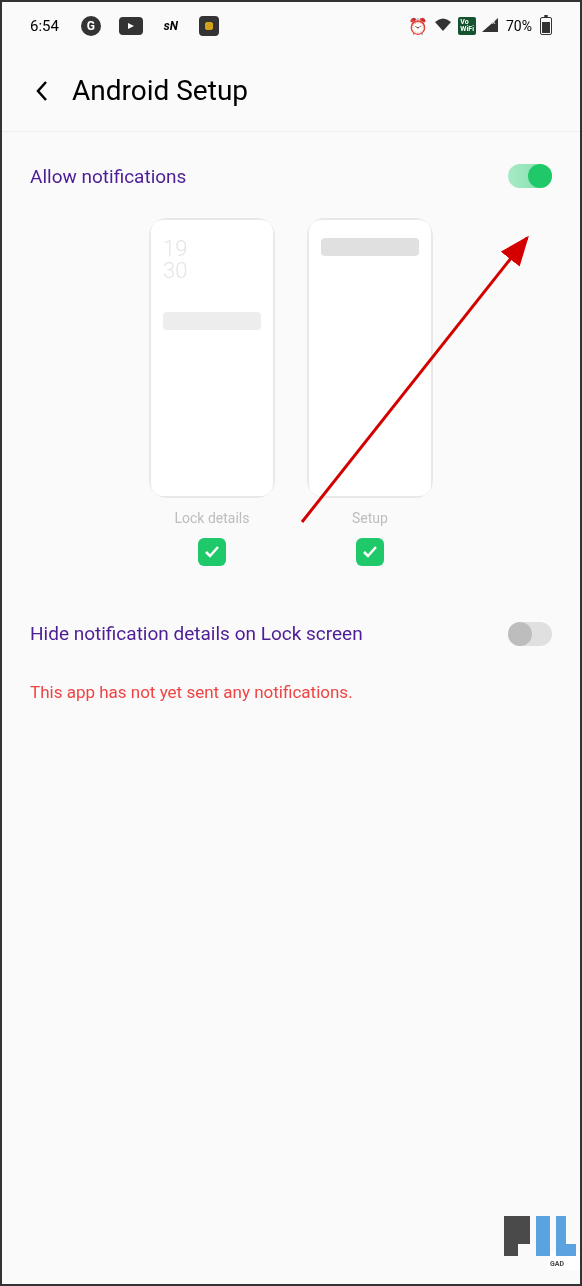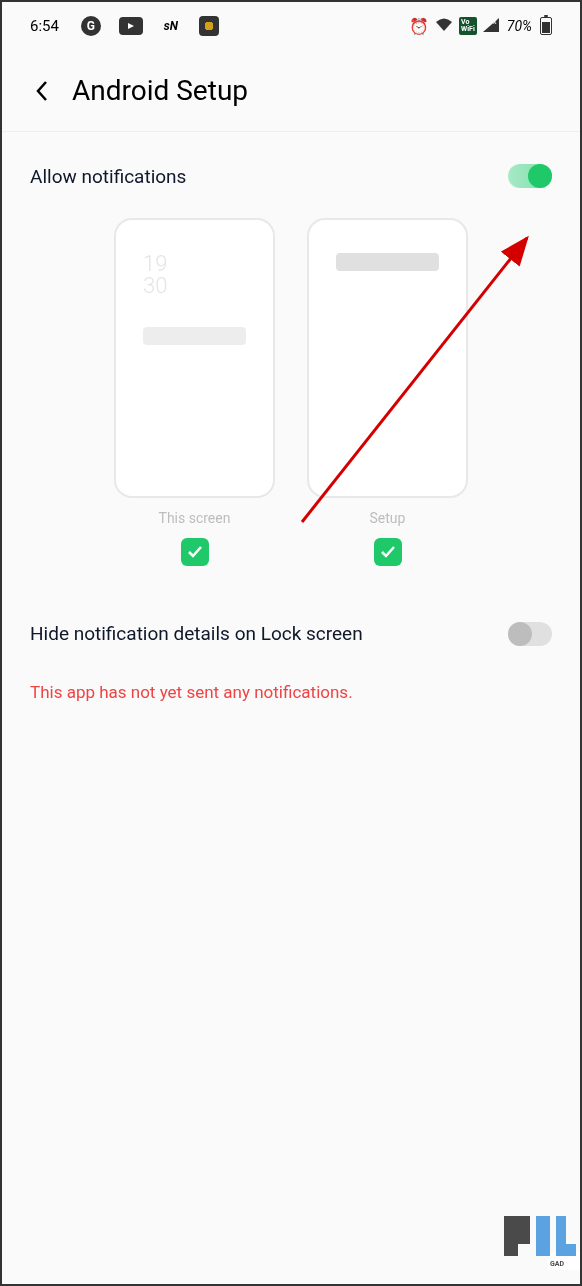--- a/index.html
+++ b/index.html
@@ -31,21 +31,21 @@
     }
     .icon-g { background: #333; color: #fff; border-radius: 50%; width: 20px; height: 20px; font-weight: bold; }
     .icon-yt { background: #333; color: #fff; border-radius: 4px; width: 24px; height: 18px; }
     .icon-sn { font-style: italic; font-weight: bold; }
     .icon-gold { background: #333; border-radius: 4px; width: 20px; height: 20px; position: relative; }
     .icon-gold::after { content: ''; position: absolute; inset: 2px; background: radial-gradient(circle, #d4a017 40%, #333 40%); border-radius: 3px; }
     .icon-alarm { font-size: 16px; }
     .icon-wifi { font-size: 16px; }
     .icon-volte { background: #14532d; color: #fff; font-size: 7px; font-weight: bold; padding: 2px 2px; border-radius: 2px; line-height: 1; }
     .icon-signal { font-size: 14px; }
-    .battery-pct { font-size: 14px; margin: 0 2px; font-style: italic; }
+    .battery-pct { font-size: 14px; margin: 0 2px; }
     .icon-battery { width: 12px; height: 18px; border: 1.5px solid #333; border-radius: 2px; position: relative; }
     .icon-battery::before { content: ''; position: absolute; top: -3px; left: 3px; right: 3px; height: 2px; background: #333; border-radius: 1px; }
     .icon-battery::after { content: ''; position: absolute; bottom: 1px; left: 1px; right: 1px; height: 70%; background: #333; }
     
     
     .header {
       display: flex;
       align-items: center;
       padding: 30px 28px 24px 28px;
       border-bottom: 1px solid #eee;
@@ -64,21 +64,21 @@
     
     
     .setting-row {
       display: flex;
       justify-content: space-between;
       align-items: center;
       padding: 32px 28px 20px 28px;
     }
     .setting-label {
       font-size: 19px;
-      color: #0f172a;
+      color: #4c1d95;
     }
     
     
     .toggle {
       width: 44px;
       height: 24px;
       border-radius: 12px;
       position: relative;
       cursor: pointer;
     }
@@ -100,25 +100,25 @@
       gap: 32px;
       padding: 10px 28px 20px 28px;
     }
     .preview-col {
       display: flex;
       flex-direction: column;
       align-items: center;
       gap: 12px;
     }
     .phone-mock {
-      width: 161px;
+      width: 126px;
       height: 280px;
       border: 2px solid #e8e8e8;
       border-radius: 18px;
-      padding: 15px;
+      padding: 0;
       background: #fff;
       position: relative;
     }
     .phone-inner {
       width: 100%; height: 100%;
       border-radius: 12px;
       background: #fff;
       padding: 18px 12px;
       display: flex;
       flex-direction: column;
@@ -242,21 +242,21 @@
 
 <div class="previews">
   <div class="preview-col">
     <div class="phone-mock">
       <div class="phone-inner">
         <div class="lock-time" style="white-space:pre;">19
 30</div>
         <div class="notif-bar"></div>
       </div>
     </div>
-    <div class="preview-label">This screen</div>
+    <div class="preview-label">Lock details</div>
     <div class="checkbox">
       <svg width="18" height="18" viewBox="0 0 18 18">
           <polyline points="3,9 7,13 15,4" fill="none" stroke="#fff" stroke-width="2.5"></polyline>
         </svg>
     </div>
   </div>
   <div class="preview-col">
     <div class="phone-mock">
       <div class="phone-inner">
         <div class="banner-bar"></div>

